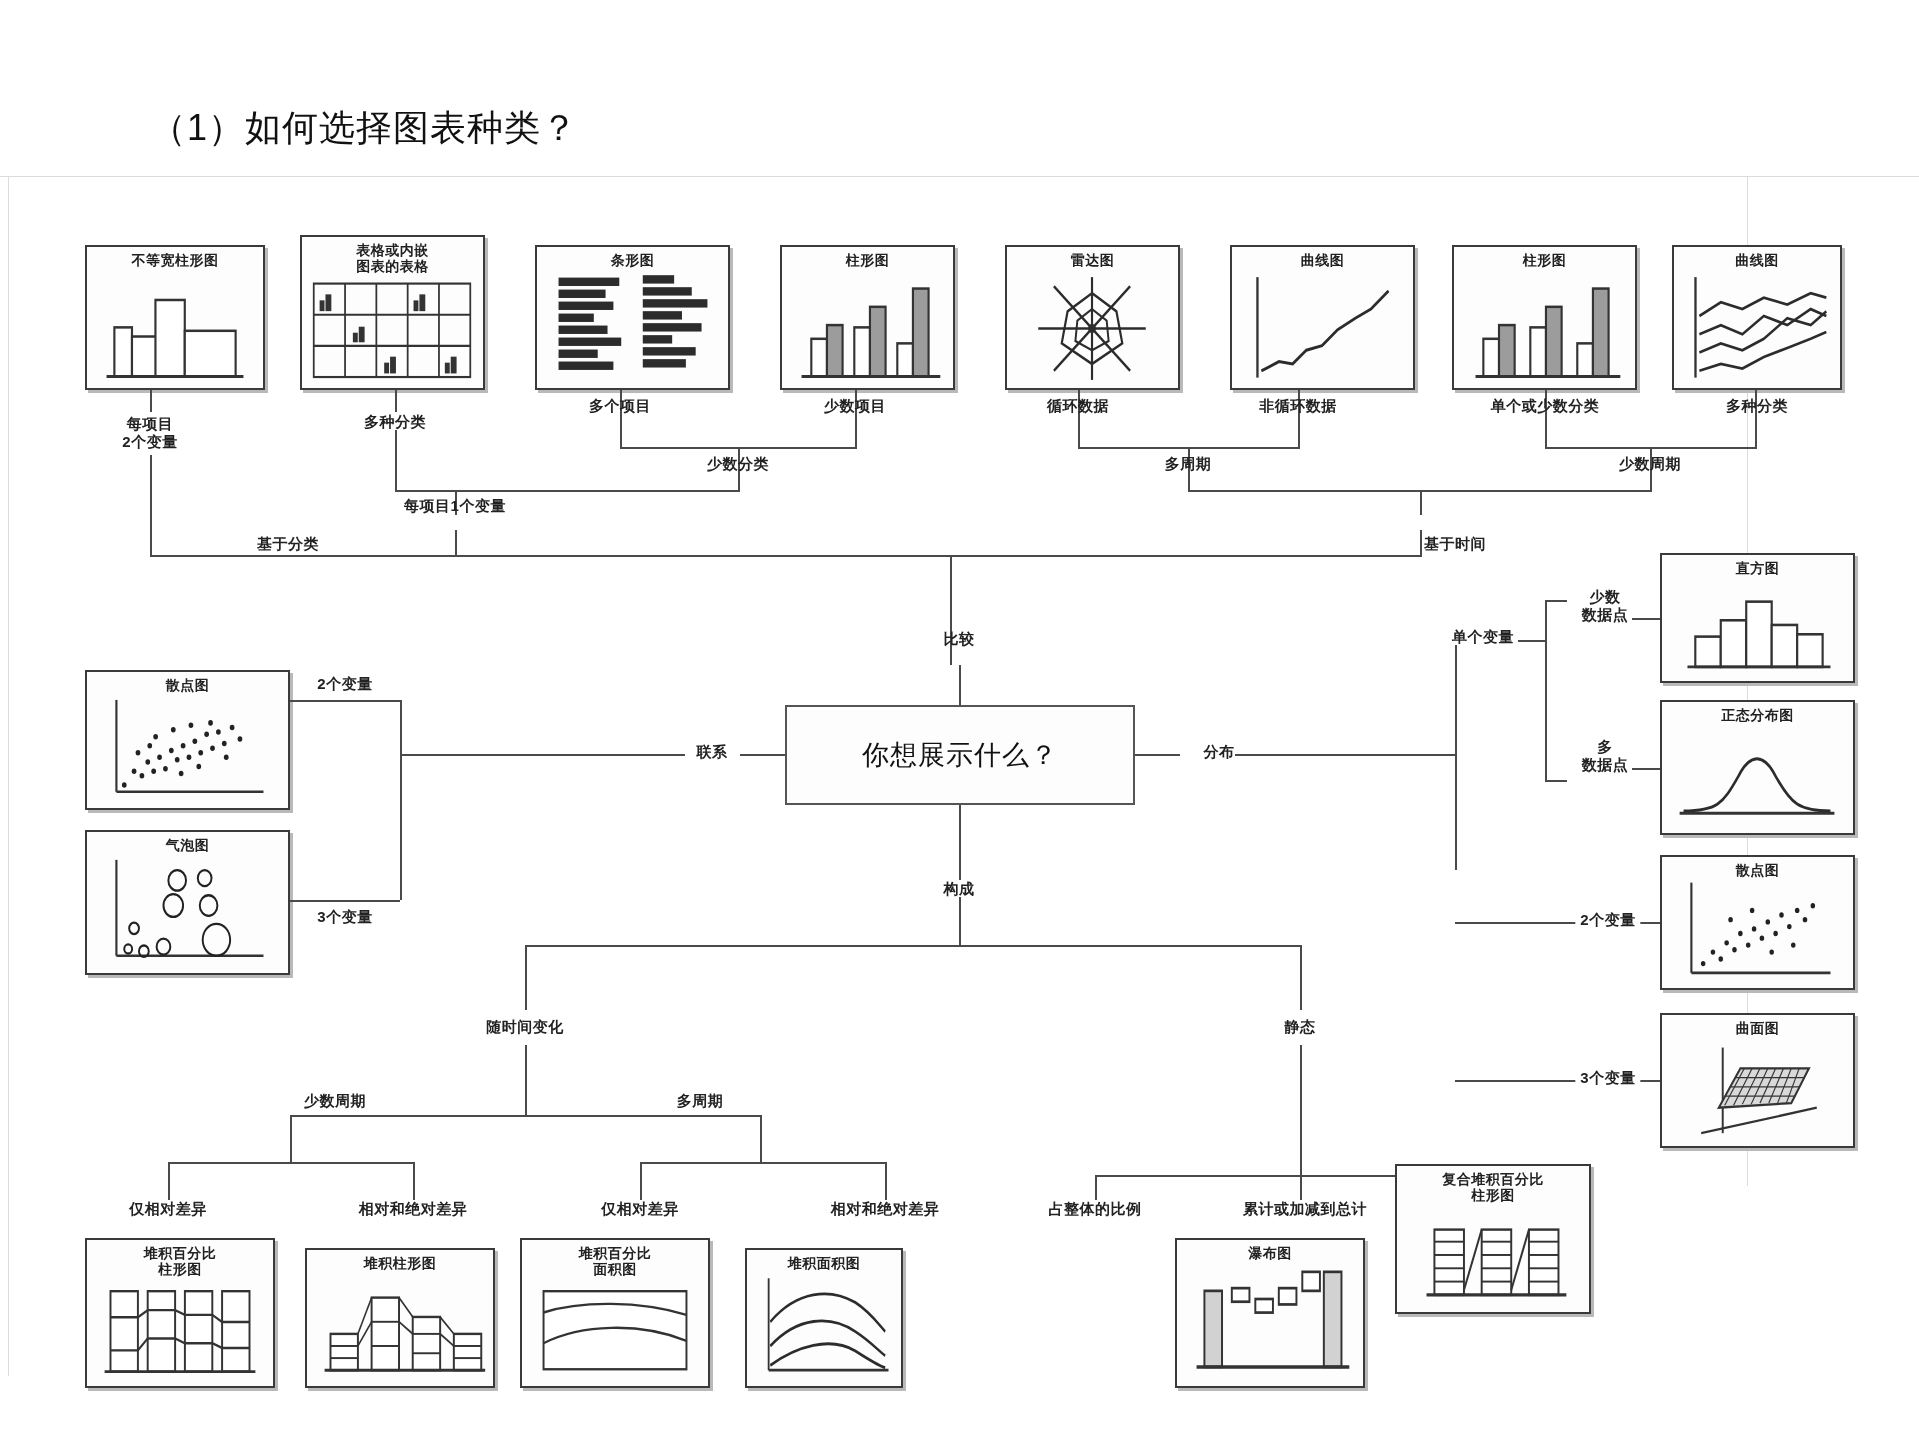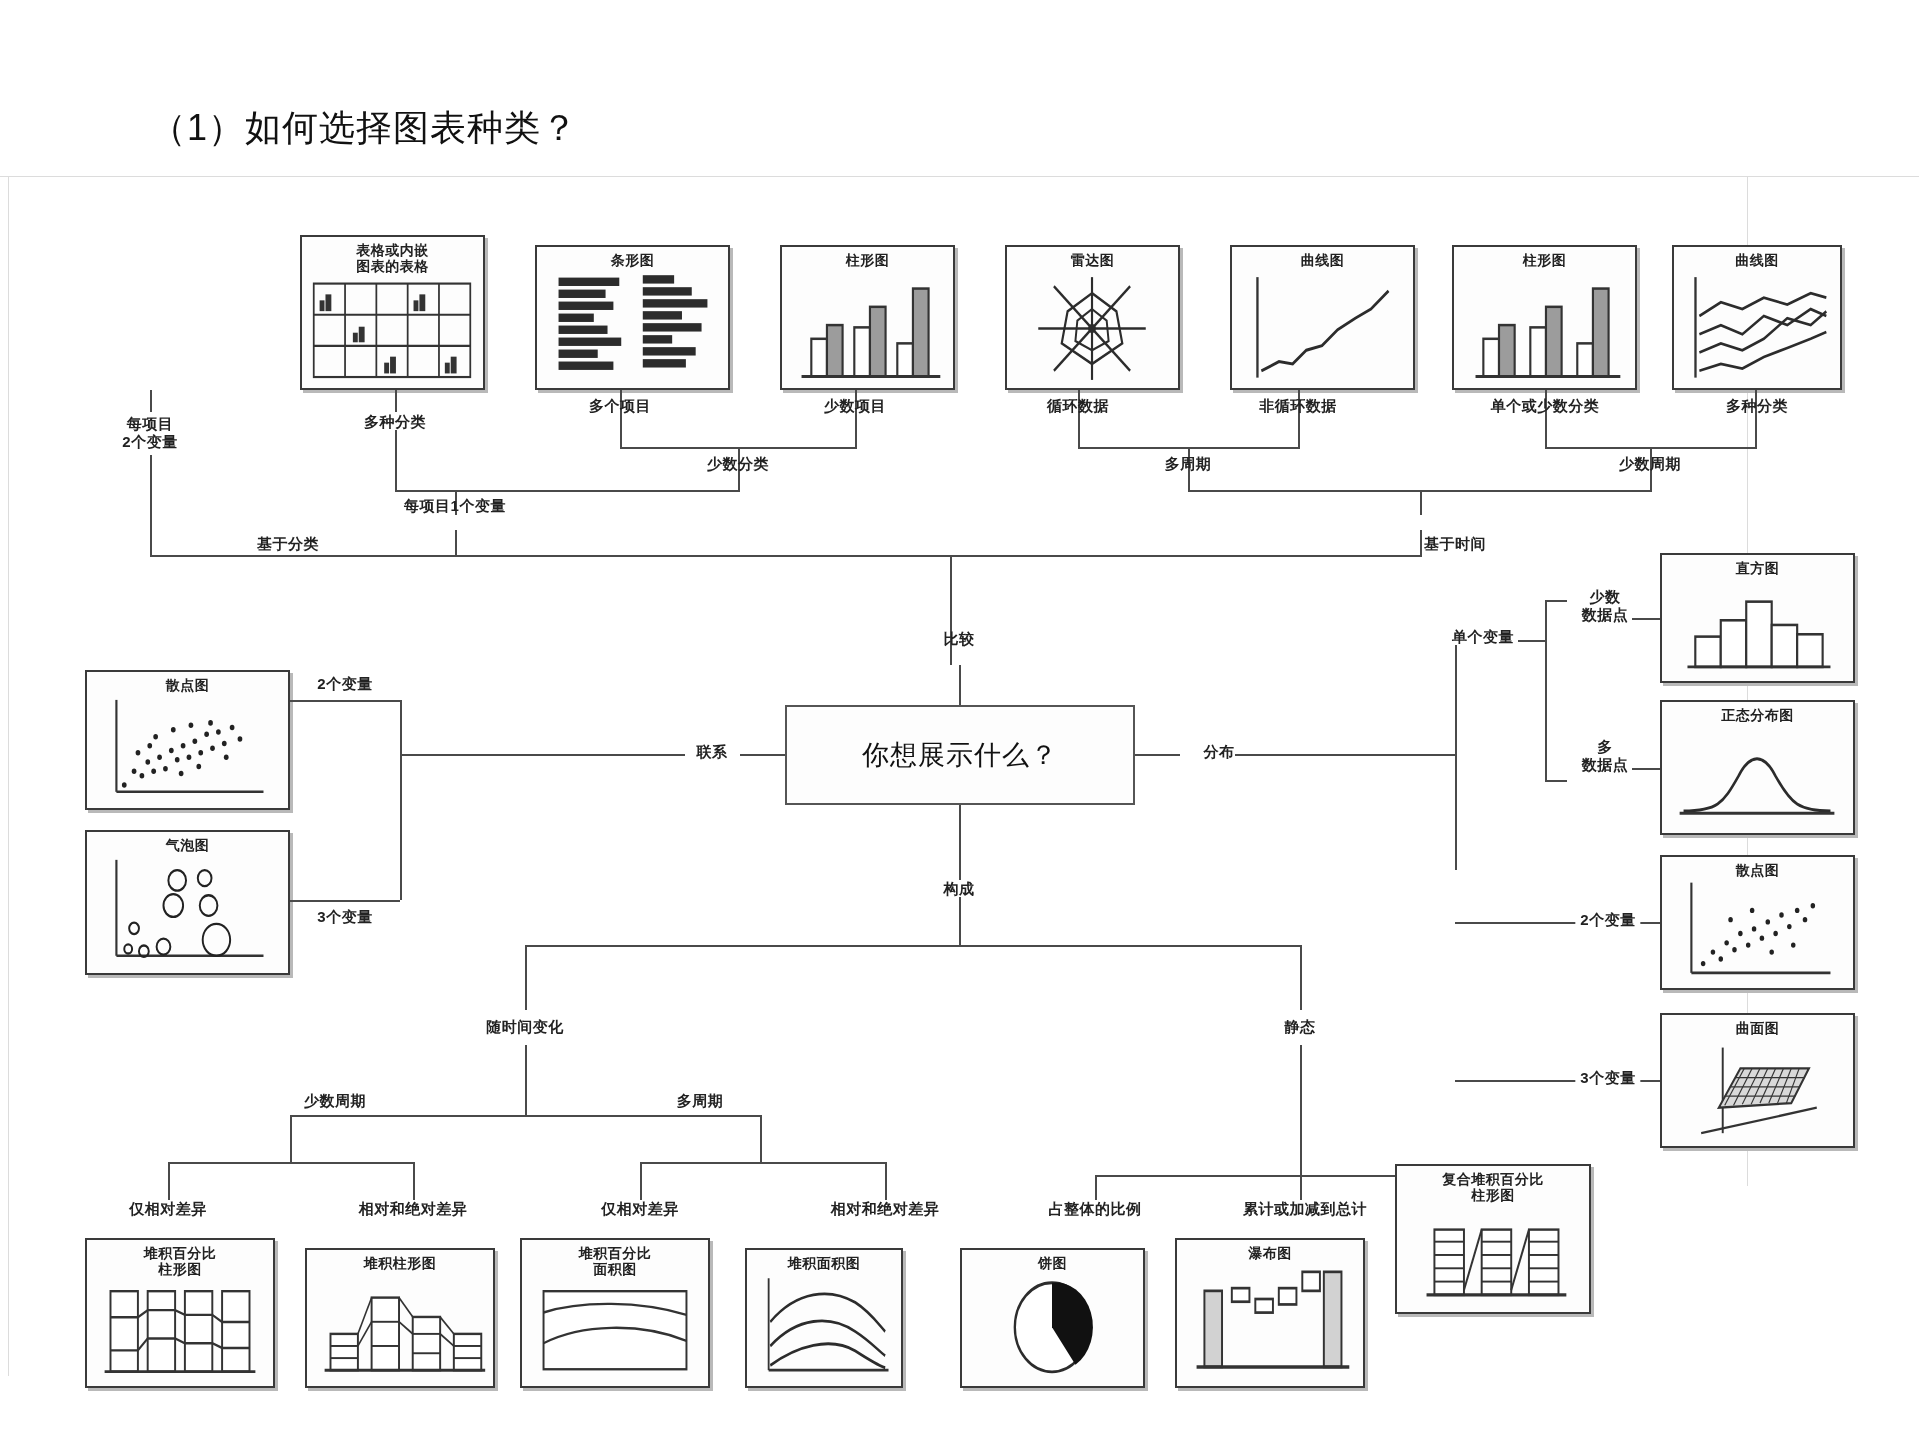--- a/index.html
+++ b/index.html
@@ -62,20 +62,34 @@
 <body>
 
 <div id="page">
 
   <div class="title">（1）如何选择图表种类？</div>
 
   <div class="rule h" style="left:0;top:176px;width:1919px;"></div>
   <div class="rule v" style="left:8px;top:176px;height:1200px;"></div>
   <div class="rule v" style="left:1747px;top:176px;height:1010px;"></div>
 
+  <div class="box" style="left:85px;top:245px;width:180px;height:145px;">
+    <div class="cap">不等宽柱形图</div>
+    <div class="art">
+      <svg viewBox="0 0 180 105" preserveAspectRatio="none">
+        <g fill="#fff" stroke="#333" stroke-width="2.2">
+          <rect x="28" y="52" width="18" height="43"></rect>
+          <rect x="46" y="60" width="56" height="35"></rect>
+          <rect x="70" y="28" width="30" height="67"></rect>
+          <rect x="100" y="55" width="52" height="40"></rect>
+        </g>
+        <line x1="20" y1="95" x2="160" y2="95" stroke="#333" stroke-width="2.6"></line>
+      </svg>
+    </div>
+  </div>
 
   <div class="box" style="left:300px;top:235px;width:185px;height:155px;">
     <div class="cap">
       <div>表格或内嵌</div>
       <div>图表的表格</div>
     </div>
     <div class="art">
       <svg viewBox="0 0 185 95" preserveAspectRatio="none">
         <g stroke="#333" stroke-width="1.8" fill="none">
           <rect x="12" y="8" width="160" height="78"></rect>
@@ -555,29 +569,20 @@
         <line x1="26" y1="82" x2="170" y2="82" stroke="#333" stroke-width="2.2"></line>
         <g fill="none" stroke="#2c2c2c" stroke-width="2.4">
           <path d="M28 42 C 60 16, 100 14, 130 26 C 148 34, 158 44, 166 50"></path>
           <path d="M28 62 C 60 38, 100 36, 130 50 C 148 58, 158 66, 166 70"></path>
           <path d="M28 78 C 60 62, 100 54, 130 66 C 148 74, 158 78, 166 80"></path>
         </g>
       </svg>
     </div>
   </div>
 
-  <div class="box" style="left:960px;top:1248px;width:185px;height:140px;">
-    <div class="cap">饼图</div>
-    <div class="art">
-      <svg viewBox="0 0 185 98" preserveAspectRatio="none">
-        <circle cx="92" cy="48" r="38" fill="#fff" stroke="#2c2c2c" stroke-width="2.4"></circle>
-        <path d="M92 48 L92 10 A38 38 0 0 1 116 80 Z" fill="#111"></path>
-      </svg>
-    </div>
-  </div>
 
   <div class="box" style="left:1175px;top:1238px;width:190px;height:150px;">
     <div class="cap">瀑布图</div>
     <div class="art">
       <svg viewBox="0 0 190 92" preserveAspectRatio="none">
         <g stroke="#333" stroke-width="2">
           <rect x="28" y="22" width="18" height="56" fill="#d2d2d2"></rect>
           <rect x="56" y="20" width="18" height="10" fill="#fff"></rect>
           <rect x="80" y="28" width="18" height="10" fill="#fff"></rect>
           <rect x="104" y="20" width="18" height="12" fill="#fff"></rect>

